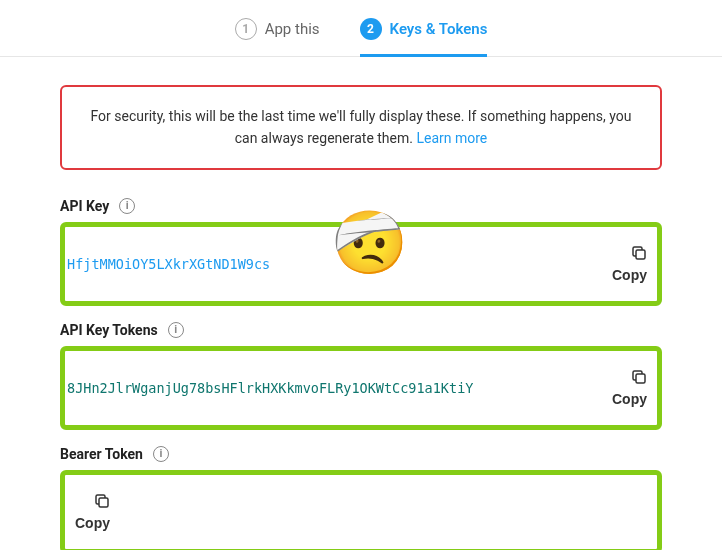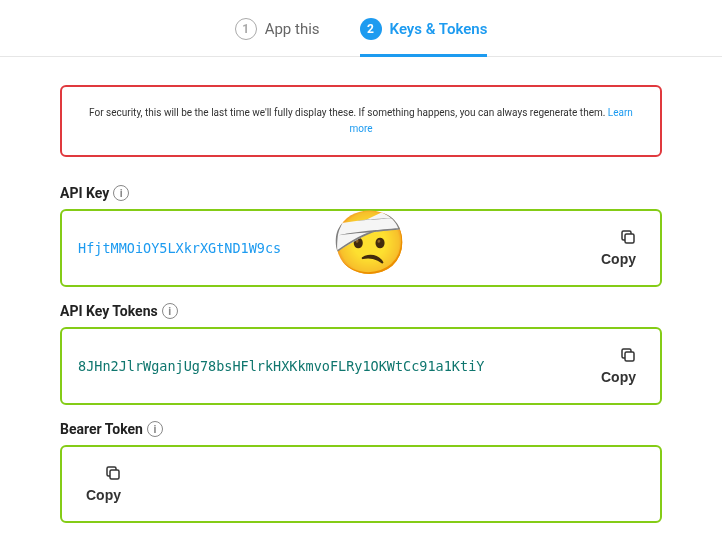--- a/index.html
+++ b/index.html
@@ -62,21 +62,21 @@
       padding: 28px 60px 28px;
       position: relative;
     }
 
     
     .security-notice {
       border: 2px solid #e0393e;
       border-radius: 6px;
       padding: 18px 24px;
       text-align: center;
-      font-size: 10px;
+      font-size: 14px;
       color: #333;
       line-height: 1.6;
       margin-bottom: 28px;
     }
     .security-notice a {
       color: #1d9bf0;
       text-decoration: none;
     }
 
     
@@ -91,21 +91,21 @@
       user-select: none;
     }
 
     
     .field-label {
       font-size: 14px;
       font-weight: 700;
       color: #222;
       display: flex;
       align-items: center;
-      gap: 4px;
+      gap: 10px;
       margin-bottom: 8px;
       margin-top: 16px;
     }
     .field-label:first-of-type {
       margin-top: 0;
     }
     .info-icon {
       width: 16px;
       height: 16px;
       border-radius: 50%;
@@ -114,23 +114,23 @@
       align-items: center;
       justify-content: center;
       font-size: 11px;
       color: #888;
       font-weight: 700;
       cursor: pointer;
     }
 
     
     .key-box {
-      border: 2px solid #84cc16;
+      border: 5px solid #84cc16;
       border-radius: 6px;
-      padding: 14px 16px;
+      padding: 14px 2px;
       display: flex;
       align-items: center;
       justify-content: space-between;
       background: #fff;
       gap: 25px;
     }
     .key-value {
       font-size: 13.5px;
       color: #0f766e;
       font-family: monospace;

